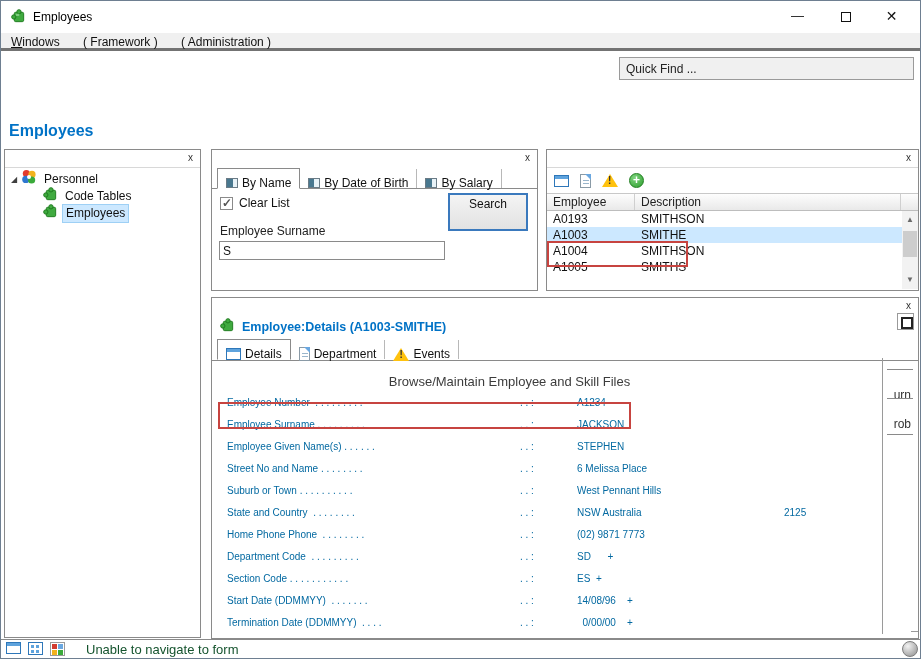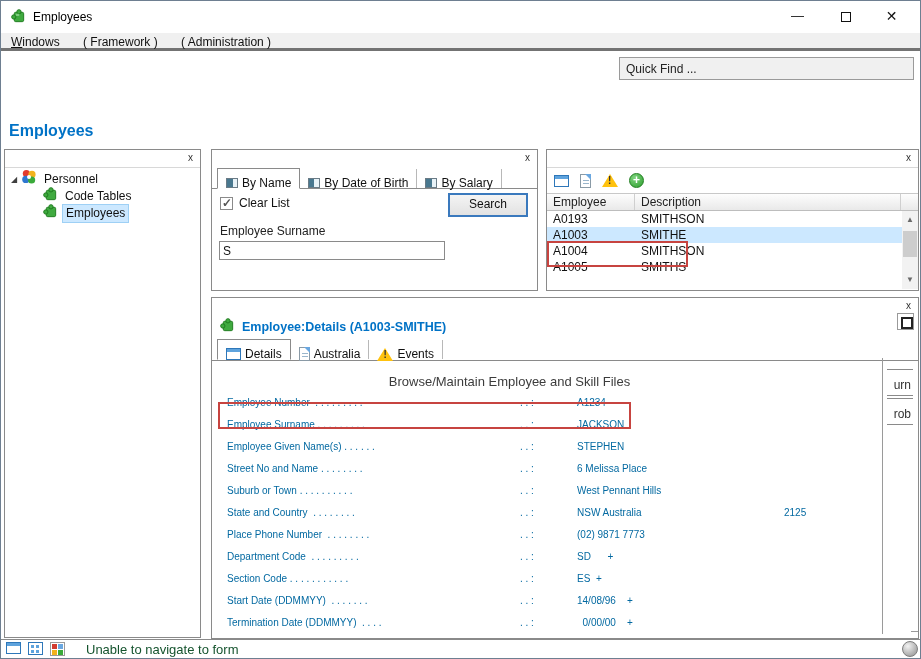--- a/index.html
+++ b/index.html
@@ -45,21 +45,21 @@
   .search-panel { left:210px; top:148px; width:327px; height:142px; }
   .tabs { position:absolute; left:5px; top:18px; height:20px; display:flex; font-size:12px; color:#111; }
   .tab { display:flex; align-items:center; gap:4px; padding:9px 8px 0 8px; border-right:1px solid #b8b8b8; height:19px; margin-top:1px; }
   .tab.active { border:1px solid #8a8a8a; border-bottom:1px solid #fff; background:#fff; height:21px; margin-top:0; position:relative; z-index:2; border-right:1px solid #8a8a8a; }
   .tabline { position:absolute; left:0; right:0; height:1px; background:#8a8a8a; }
   .search-panel .tabline { top:38px; }
   .form-glyph { width:12px; height:10px; border:1px solid #6a7b86; background:linear-gradient(90deg,#49788f 0 55%,#e8f2f7 55%); }
   .checkbox-row { position:absolute; left:8px; top:46px; display:flex; align-items:center; font-size:12px; color:#111; }
   .checkbox { width:13px; height:13px; border:1px solid #8a8a8a; background:#fff; margin-right:6px; position:relative; }
   .checkbox::after { content:"✓"; position:absolute; left:1px; top:-2px; font-size:12px; color:#555; font-weight:bold; }
-  .search-btn { position:absolute; right:9px; top:43px; width:80px; height:24px; background:linear-gradient(#f4f4f4,#e2e2e2); border:2px solid #3a79bd; font-size:12px; color:#111; text-align:center; line-height:19px; }
+  .search-btn { position:absolute; right:9px; top:43px; width:80px; height:38px; background:linear-gradient(#f4f4f4,#e2e2e2); border:2px solid #3a79bd; font-size:12px; color:#111; text-align:center; line-height:19px; }
   .surname-label { position:absolute; left:8px; top:74px; font-size:12px; color:#222; }
   .surname-input { position:absolute; left:7px; top:91px; width:226px; height:19px; border:1px solid #8a8a8a; font-family:"Liberation Sans",sans-serif; font-size:12px; padding:0 3px; color:#111; }
 
   
   .list-panel { left:545px; top:148px; width:373px; height:142px; }
   .list-head { height:18px; border-bottom:1px solid #d8d8d8; position:relative; }
   .list-toolbar { height:26px; display:flex; align-items:center; gap:11px; padding-left:7px; border-bottom:1px solid #c8c8c8; }
   .grid-header { display:flex; height:17px; background:linear-gradient(#fdfdfd,#e9e9e9); border-bottom:1px solid #bdbdbd; font-size:12px; color:#222; }
   .grid-header .col1 { width:88px; padding:1px 0 0 6px; border-right:1px solid #cfcfcf; }
   .grid-header .col2 { flex:1; padding:1px 0 12px 6px; border-right:1px solid #cfcfcf; }
@@ -83,21 +83,21 @@
   .details-tabs { position:absolute; left:5px; top:41px; height:21px; display:flex; font-size:12px; color:#111; }
   .details-panel .tabline { top:62px; }
   .form-heading { position:absolute; left:0; top:76px; width:595px; text-align:center; font-size:13px; color:#3c3c3c; }
   .form-area { position:absolute; left:0; top:96px; width:670px; }
   .form-row { position:relative; height:22px; font-size:10px; color:#0369a1; white-space:pre; }
   .form-row .lbl { position:absolute; left:15px; top:3px; }
   .form-row .sep { position:absolute; left:308px; top:3px; }
   .form-row .val { position:absolute; left:365px; top:3px; }
   .form-row .extra { position:absolute; left:572px; top:3px; }
   .right-strip { position:absolute; left:670px; top:60px; bottom:4px; right:0; border-left:1px solid #9a9a9a; }
-  .clipped-btn { position:absolute; left:4px; width:26px; font-size:12px; color:#333; text-align:right; border-top:1px solid #8a8a8a; border-bottom:1px solid #8a8a8a; padding:8px 2px 3px 0; background:#fff; }
+  .clipped-btn { position:absolute; left:4px; width:26px; font-size:12px; color:#333; text-align:right; border-top:1px solid #8a8a8a; border-bottom:1px solid #8a8a8a; padding:18px 2px 3px 0; background:#fff; }
   .clipped-btn.b1 { top:11px; }
   .clipped-btn.b2 { top:40px;text-align:right; }
   .corner-line { position:absolute; left:28px; right:0; bottom:2px; height:1px; background:#9a9a9a; }
 
   
   .statusbar { position:absolute; left:0; bottom:0; width:100%; height:19px; background:#fff; border-top:1px solid #8a8a8a; }
   .statusbar .icons { position:absolute; left:5px; top:2px; display:flex; gap:7px; }
   .status-msg { position:absolute; left:85px; top:2px; width:162px; height:15px; overflow:hidden; font-size:13px; color:#14532d; white-space:nowrap; }
   .status-ball { position:absolute; right:2px; top:1px; width:16px; height:16px; border-radius:50%;
                  background:radial-gradient(circle at 35% 30%, #f2f2f2, #b5b5b5 60%, #8f8f8f); border:1px solid #7d7d7d; }
@@ -280,21 +280,21 @@
       <span>Employee:Details (A1003-SMITHE)</span>
     </div>
     <div class="tabline"></div>
     <div class="details-tabs">
       <div class="tab active">
         <span class="window-icon"></span>
         <span>Details</span>
       </div>
       <div class="tab">
         <span class="page-icon"></span>
-        <span>Australia</span>
+        <span>Department</span>
       </div>
       <div class="tab">
         <span class="warning-icon"></span>
         <span>Events</span>
       </div>
     </div>
     <div class="form-heading">Browse/Maintain Employee and Skill Files</div>
 
     <div class="form-area">
       <div class="form-row">
@@ -309,21 +309,21 @@
       <div class="form-row">
         <span class="lbl">Street No and Name . . . . . . . .</span><span class="sep">. . :</span><span class="val">6 Melissa Place</span><span class="extra"></span>
       </div>
       <div class="form-row">
         <span class="lbl">Suburb or Town . . . . . . . . . .</span><span class="sep">. . :</span><span class="val">West Pennant Hills</span><span class="extra"></span>
       </div>
       <div class="form-row">
         <span class="lbl">State and Country  . . . . . . . .</span><span class="sep">. . :</span><span class="val">NSW Australia</span><span class="extra">2125</span>
       </div>
       <div class="form-row">
-        <span class="lbl">Place Phone Number  . . . . . . . .</span><span class="sep">. . :</span><span class="val">(02) 9871 7773</span><span class="extra"></span>
+        <span class="lbl">Home Phone Phone  . . . . . . . .</span><span class="sep">. . :</span><span class="val">(02) 9871 7773</span><span class="extra"></span>
       </div>
       <div class="form-row">
         <span class="lbl">Department Code  . . . . . . . . .</span><span class="sep">. . :</span><span class="val">SD      +</span><span class="extra"></span>
       </div>
       <div class="form-row">
         <span class="lbl">Section Code . . . . . . . . . . .</span><span class="sep">. . :</span><span class="val">ES  +</span><span class="extra"></span>
       </div>
       <div class="form-row">
         <span class="lbl">Start Date (DDMMYY)  . . . . . . .</span><span class="sep">. . :</span><span class="val">14/08/96    +</span><span class="extra"></span>
       </div>

